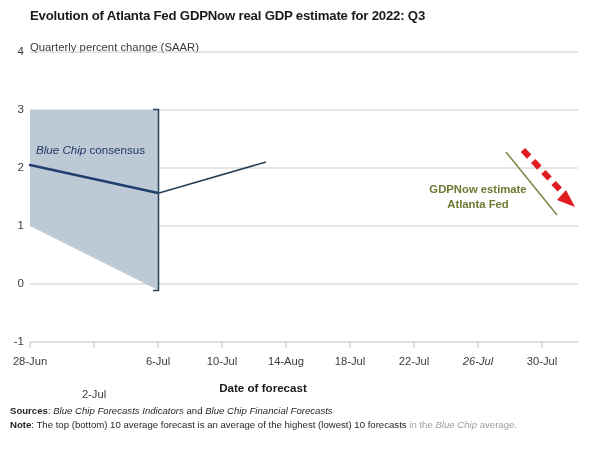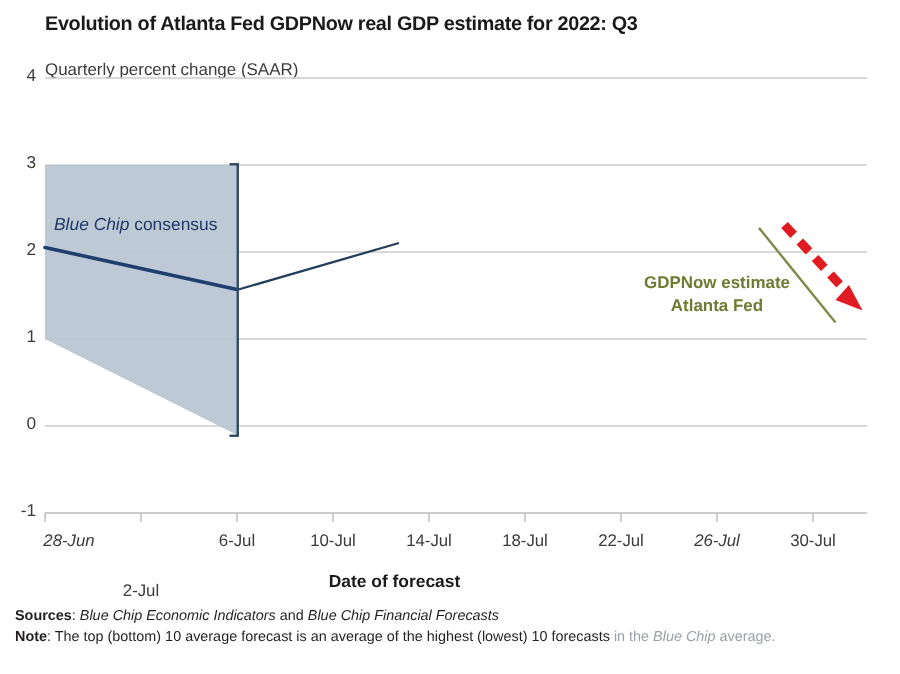--- a/index.html
+++ b/index.html
@@ -160,44 +160,44 @@
     </g>
   </svg>
 
   <div class="ytick" style="left:2px; top:45px;">4</div>
   <div class="ytick" style="left:2px; top:103px;">3</div>
   <div class="ytick" style="left:2px; top:161px;">2</div>
   <div class="ytick" style="left:2px; top:219px;">1</div>
   <div class="ytick" style="left:2px; top:277px;">0</div>
   <div class="ytick" style="left:2px; top:335px;">-1</div>
 
-  <div class="xtick" style="left:16px;font-style:italic;">28-Jun</div>
+  <div class="xtick" style="left:0px;">28-Jun</div>
   <div class="xtick" style="left:64px;margin-top:33px;">2-Jul</div>
   <div class="xtick" style="left:128px;">6-Jul</div>
   <div class="xtick" style="left:192px;">10-Jul</div>
-  <div class="xtick" style="left:256px;">14-Jul</div>
+  <div class="xtick" style="left:256px;">14-Aug</div>
   <div class="xtick" style="left:320px;">18-Jul</div>
   <div class="xtick" style="left:384px;">22-Jul</div>
   <div class="xtick" style="left:448px;font-style:italic;">26-Jul</div>
   <div class="xtick" style="left:512px;">30-Jul</div>
 
   <div class="xaxis-title">Date of forecast</div>
 
   <div class="bluechip-label">
     <i>Blue Chip</i><span> consensus</span>
   </div>
 
 
   <div class="ann-fed">
     <div>GDPNow estimate</div>
     <div>Atlanta Fed</div>
   </div>
 
   <div class="footnotes">
     <div>
-      <b>Sources</b><span>: </span><i>Blue Chip Economic Indicators</i><span> and </span><i>Blue Chip Financial Forecasts</i>
+      <b>Sources</b><span>: </span><i>Blue Chip Forecasts Indicators</i><span> and </span><i>Blue Chip Financial Forecasts</i>
     </div>
     <div>
       <b>Note</b><span>: </span><span>The top (bottom) 10 average forecast is an average of the highest (lowest) 10 forecasts </span><span class="fn-faded">in the </span><i class="fn-faded">Blue Chip</i><span class="fn-faded"> average.</span>
     </div>
   </div>
 
 </div>
 
 </body></html>

